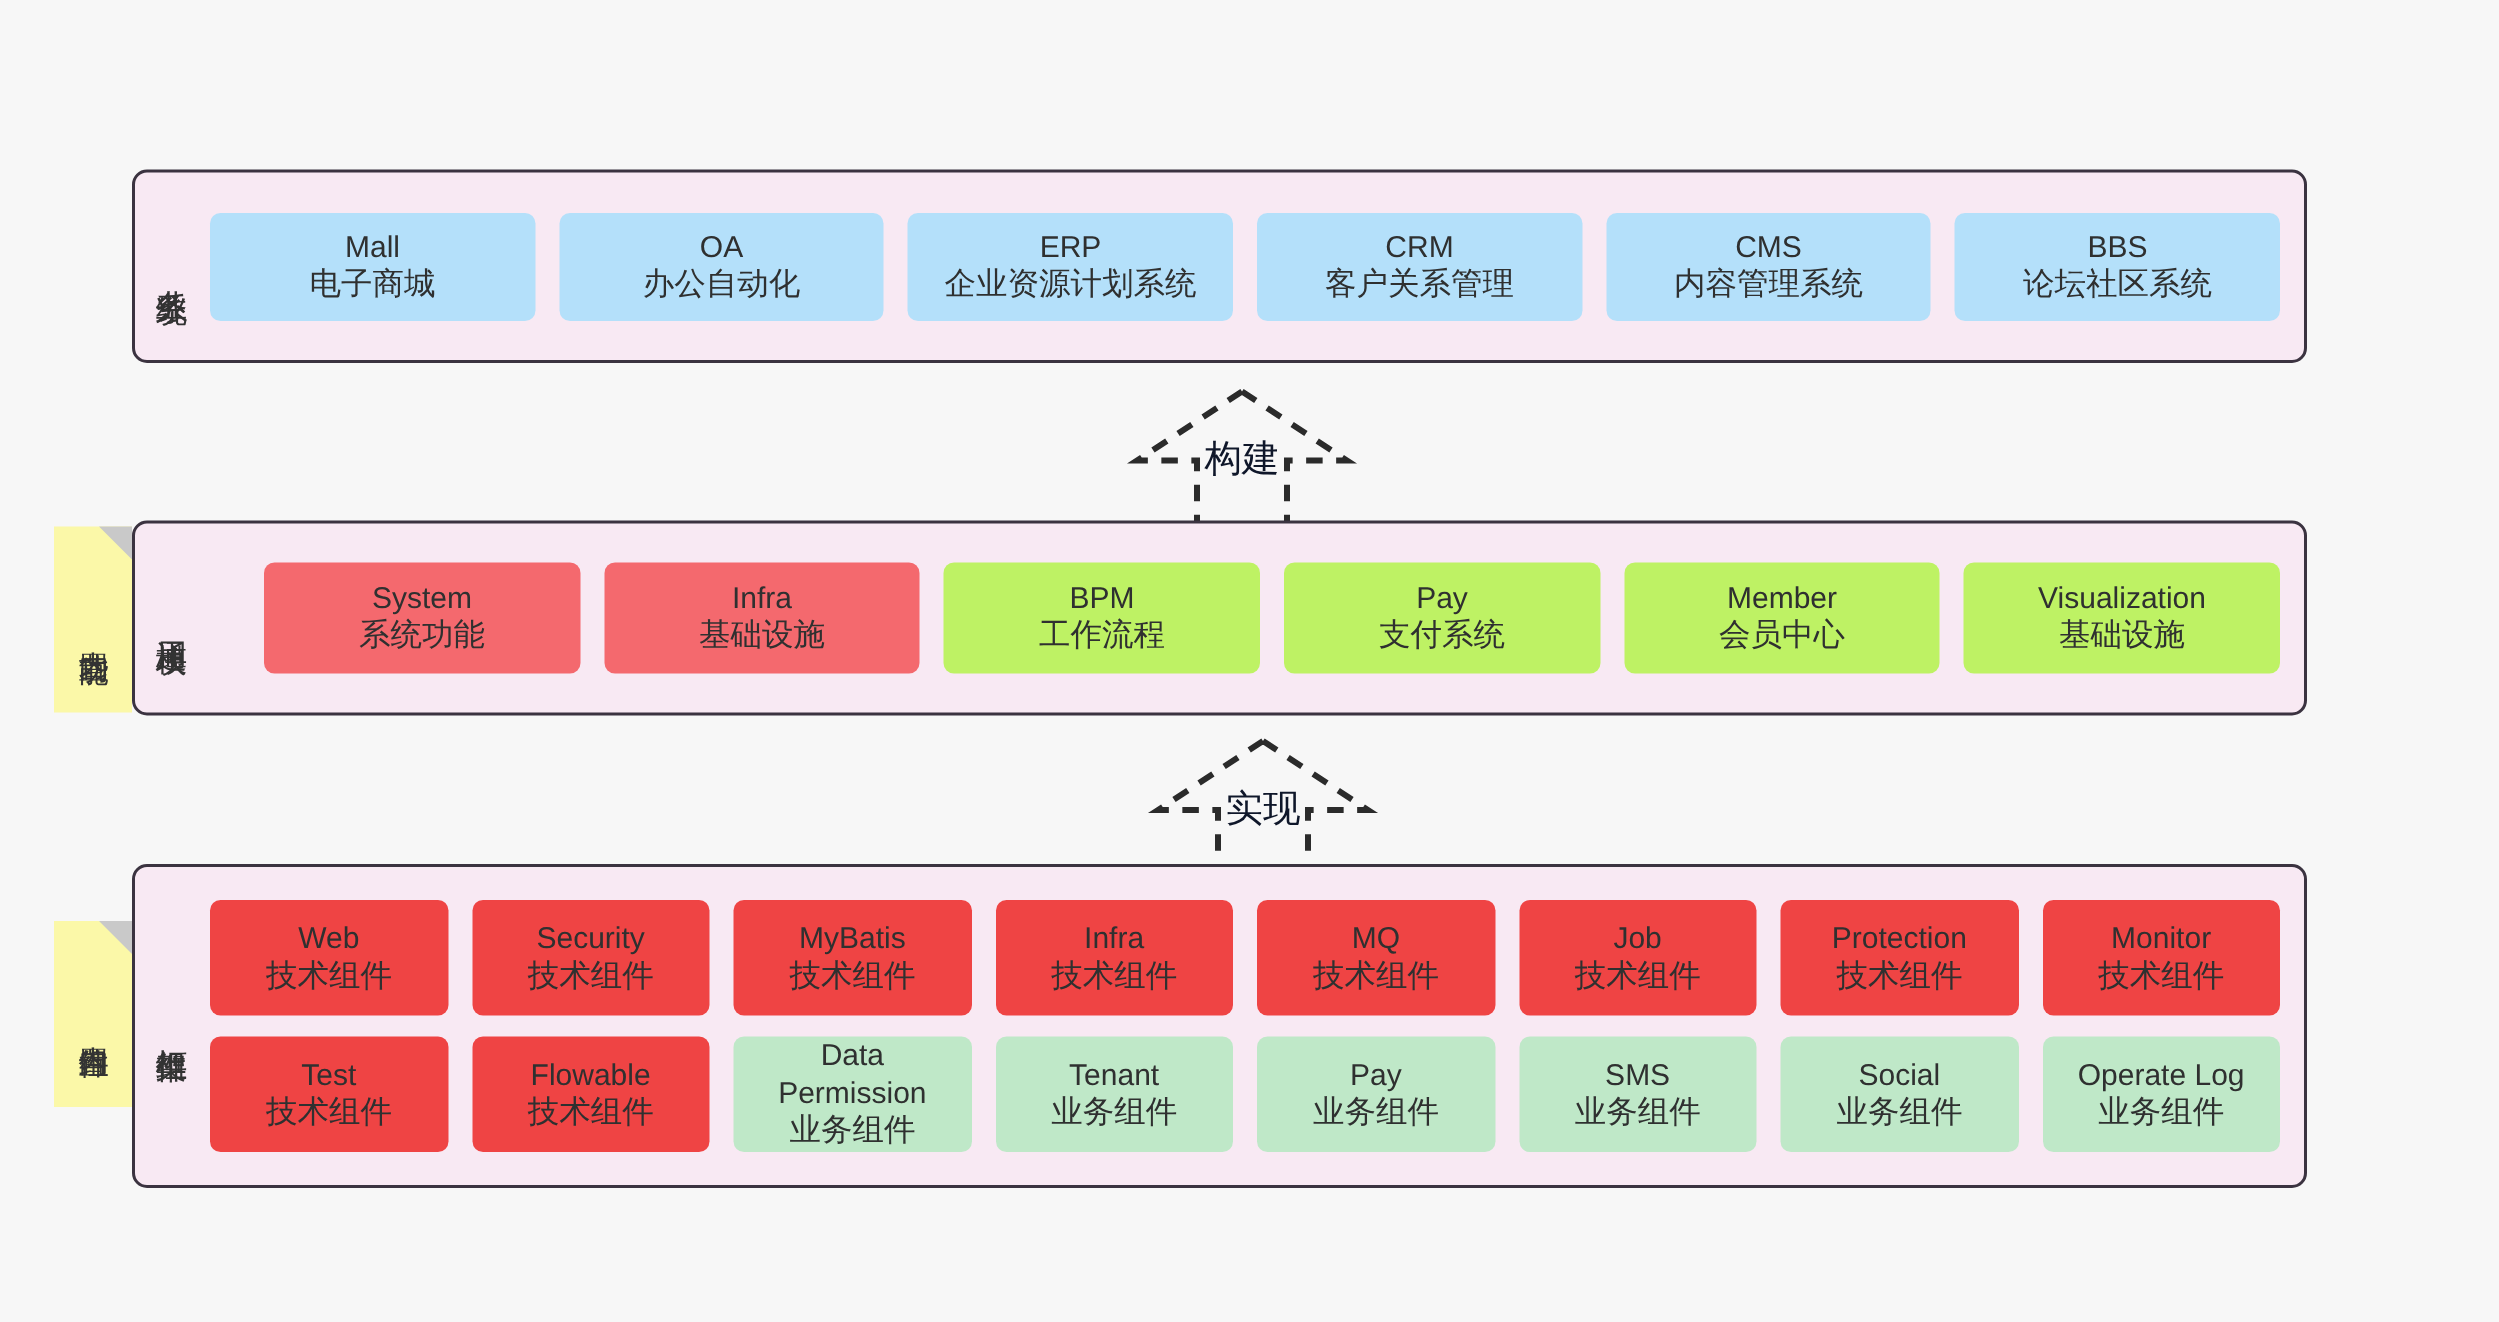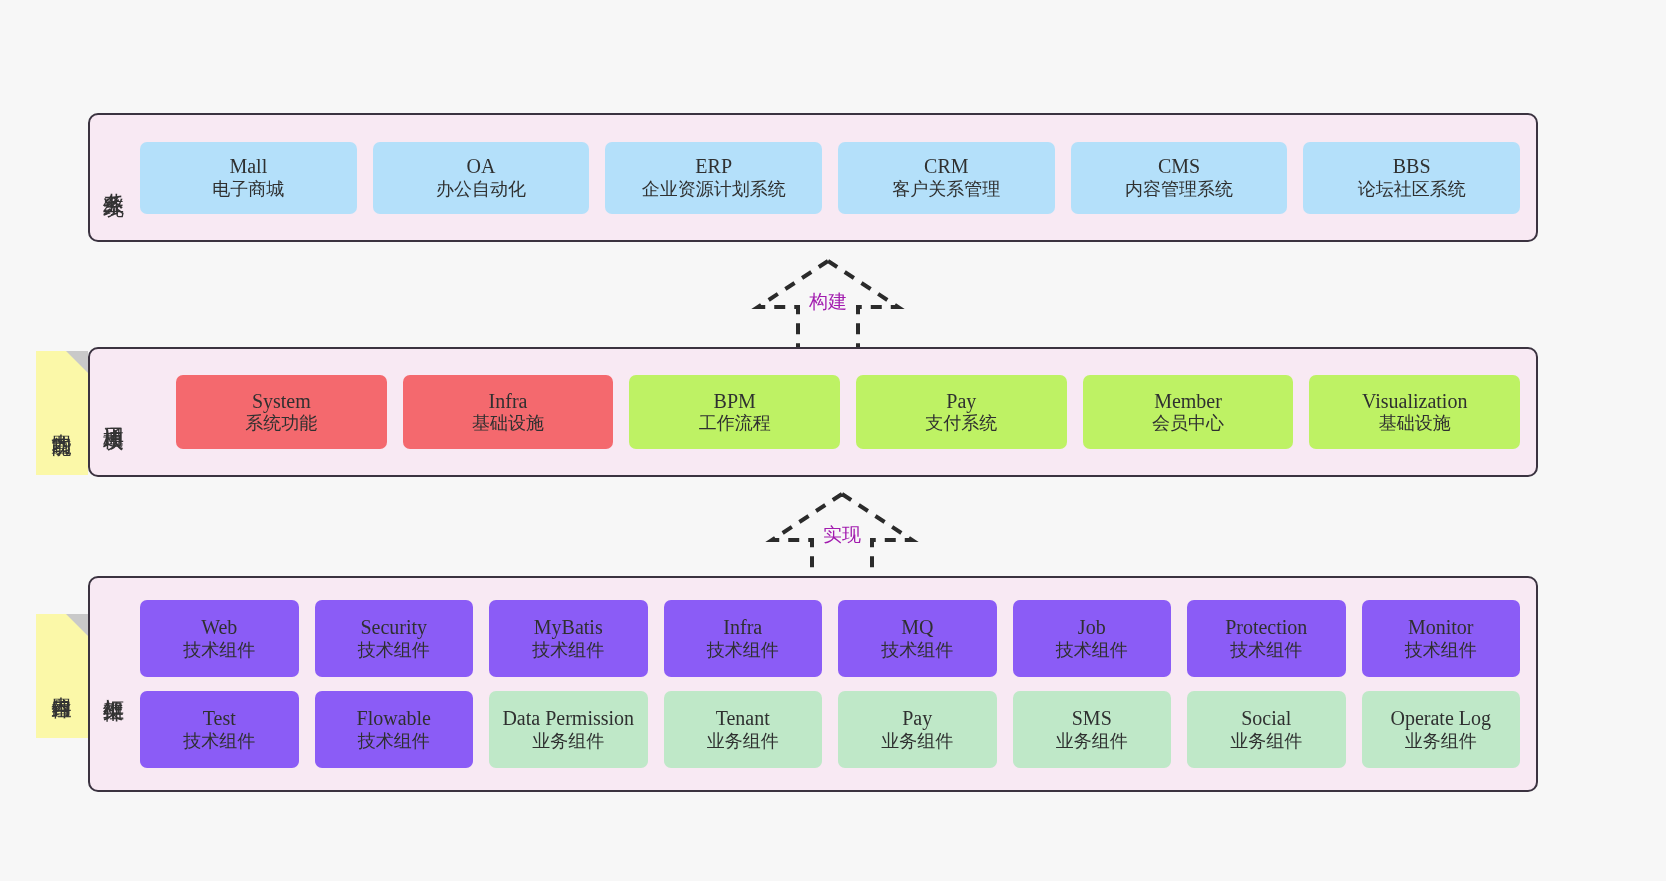--- a/index.html
+++ b/index.html
@@ -67,29 +67,28 @@
     display: flex;
     flex-direction: column;
     align-items: center;
     justify-content: center;
     text-align: center;
     color: #2f3030;
     line-height: 1.22;
     box-sizing: border-box;
     padding: 4px 6px;
     user-select: none;
-    font-family: Liberation Serif, serif;
   }
   .node .n-en { font-size: 20px; }
-  .node .n-cn { font-size: 18px; }
+  .node .n-cn { font-size: 21px; }
 
   .blue   { background: #b4e0fa; }
   .red    { background: #f4696e; }
   .pink   { background: #bef264; }
-  .green  { background: #8b5cf6; }
+  .green  { background: #ef4444; }
   .lgreen { background: #bfe8c8; }
 
   
   #layer-business  { left: 88px;  top: 113px; width: 1450px; height: 129px; }
   #layer-common    { left: 88px;  top: 347px; width: 1450px; height: 130px; }
   #layer-framework { left: 88px;  top: 576px; width: 1450px; height: 216px; }
 
   #layer-business  .row { height: 72px; }
   #layer-common    .row { height: 74px; padding-left: 36px; }
   #layer-framework .row { height: 77px; }
@@ -129,22 +128,22 @@
     position: absolute;
     width: 160px;
     height: 92px;
   }
   .arrow svg { display: block; }
   .arrow-label {
     position: absolute;
     left: 0; right: 0;
     top: 32px;
     text-align: center;
-    font-size: 19px;
-    color: #a21caf;
+    font-size: 25px;
+    color: #0f172a;
     user-select: none;
     pointer-events: none;
   }
   #arrow-build   { left: 748px; top: 257px; }
   #arrow-realize { left: 762px; top: 490px; }
 </style>
 </head>
 <body>
 
 <div id="canvas">

